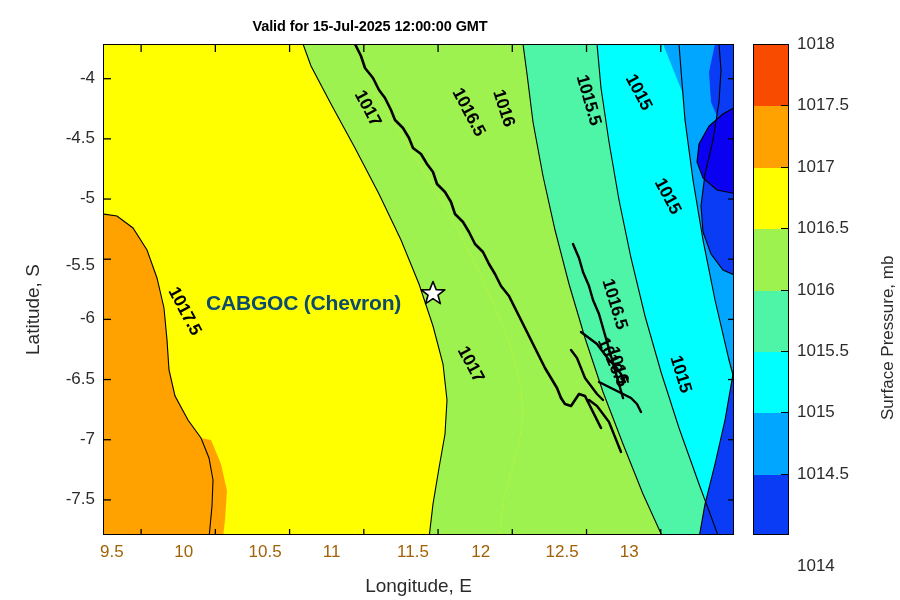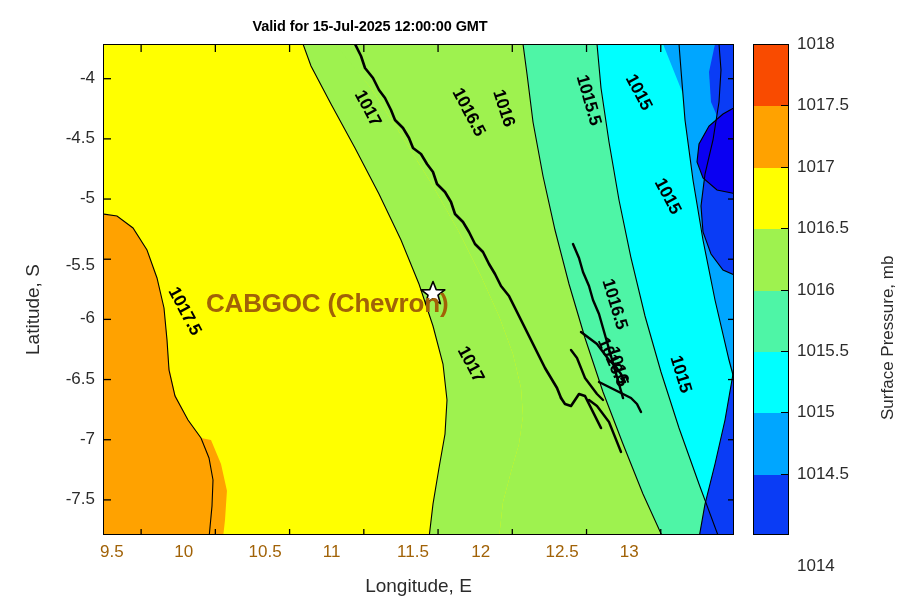--- a/index.html
+++ b/index.html
@@ -54,21 +54,21 @@
   .cbar-label{
     position:absolute;left:797px;font-size:17px;color:#2b2b2b;
     transform:translateY(-50%);white-space:nowrap;
   }
   .cbar-title{
     position:absolute;font-size:17px;color:#2b2b2b;
     transform-origin:0 0;transform:rotate(-90deg);white-space:nowrap;
   }
 
   .annot{
-    position:absolute;font-size:26px;font-weight:bold;color:#a16207;
+    position:absolute;font-size:21px;font-weight:bold;color:#0c4a6e;
     white-space:nowrap;transform:translateY(-50%);letter-spacing:-0.2px;
   }
 
   .clabel{
     position:absolute;font-size:17.5px;font-weight:bold;color:#000;
     white-space:nowrap;transform-origin:50% 50%;letter-spacing:-0.3px;
   }
 </style>
 </head>
 <body>

